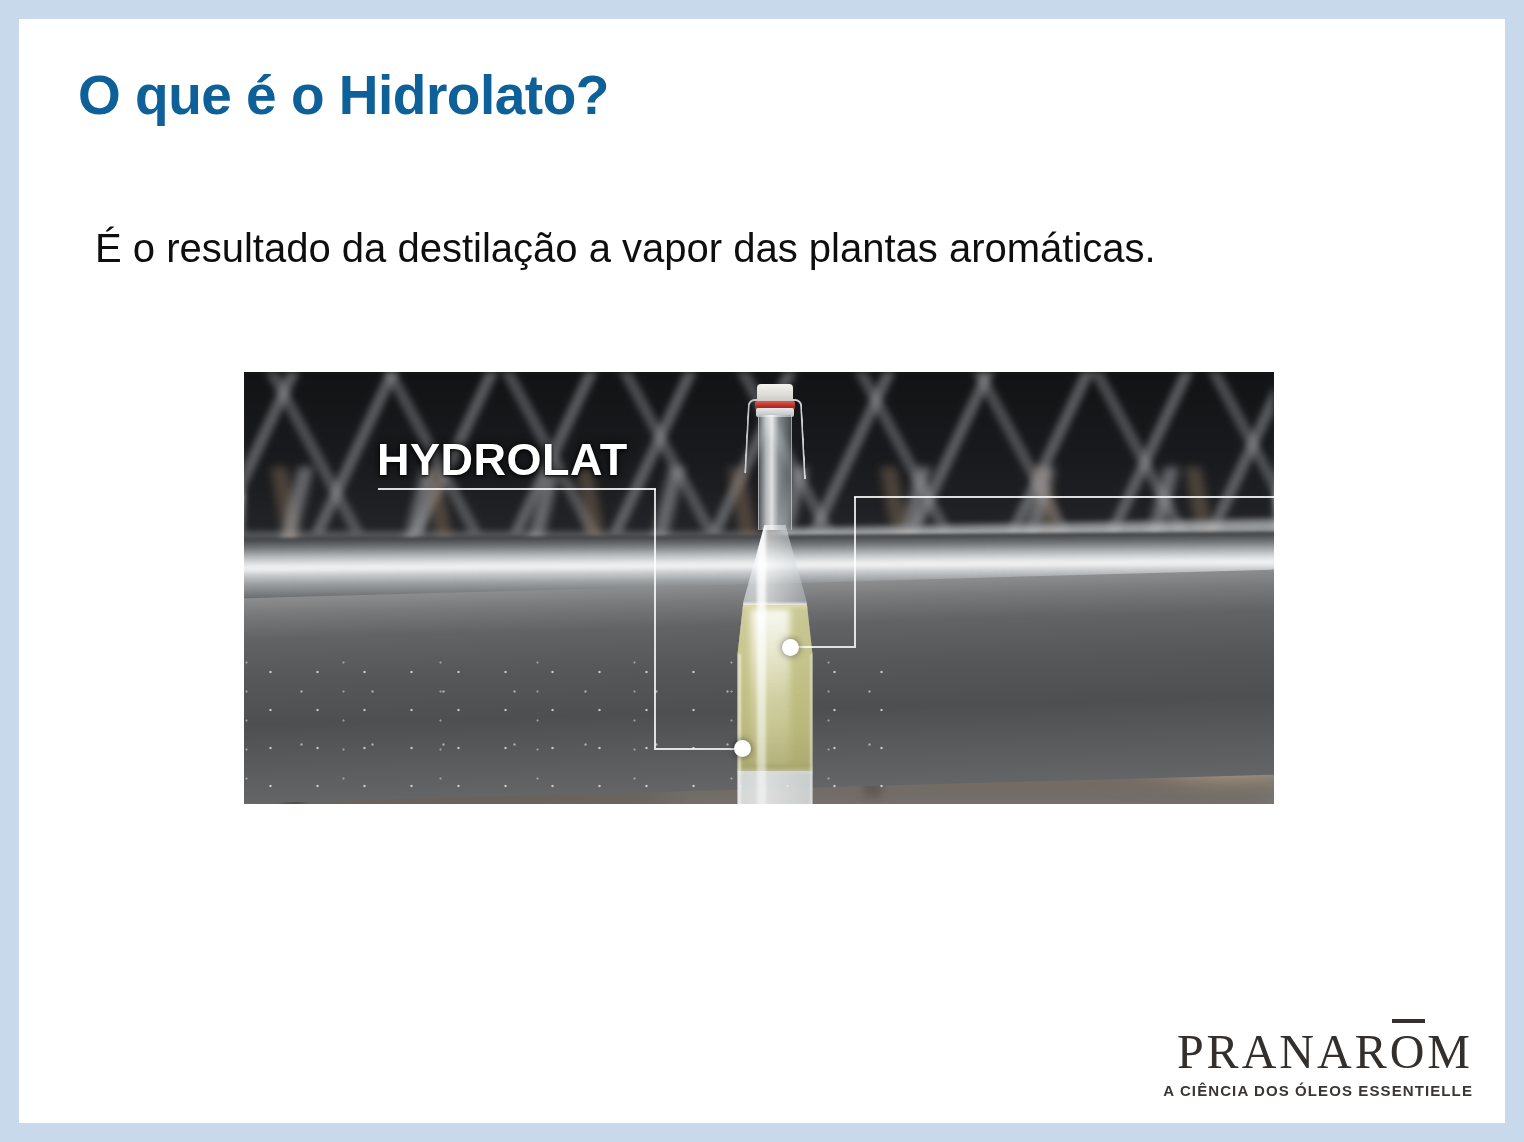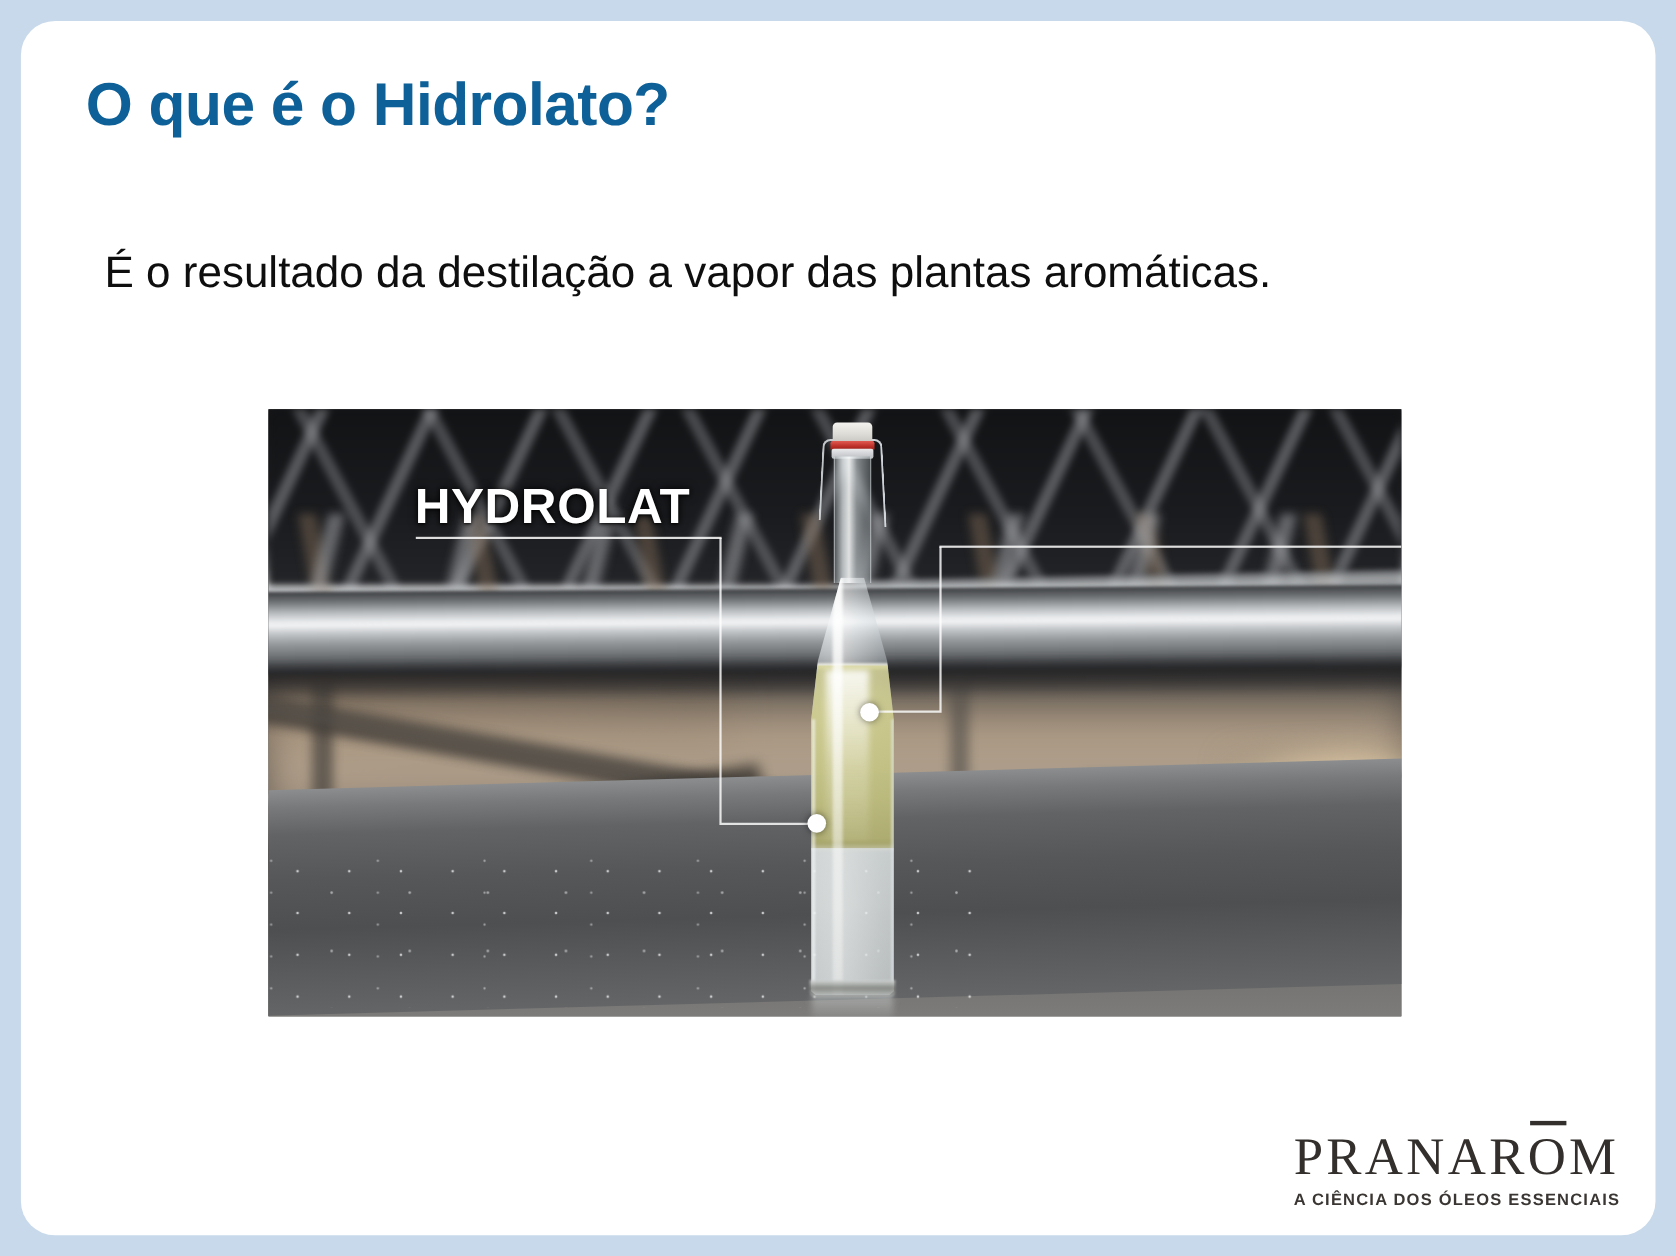--- a/index.html
+++ b/index.html
@@ -19,21 +19,20 @@
     height: 1142px;
     background: #c7d9ea;           
     overflow: hidden;
   }
   .slide-inner {
     position: absolute;
     left: 19px; top: 19px;
     width: 1486px; height: 1104px;
     background: #ffffff;
     overflow: hidden;
-    border-radius: 31px;
   }
 
   
   .page-title {
     position: absolute;
     left: 59px; top: 44px;
     font-size: 55px;
     font-weight: 700;
     letter-spacing: -0.5px;
     color: #0d6098;
@@ -46,21 +45,21 @@
     font-weight: 400;
     color: #0e0e0e;
     white-space: nowrap;
     margin-top: 44px;
   }
 
   
   .photo {
     position: absolute;
     left: 225px; top: 353px;
-    width: 1030px; height: 552px;
+    width: 1030px; height: 432px;
     overflow: hidden;
     background: #2a2a2a;
   }
 
   
   .bg-base {
     position: absolute; inset: 0;
     background:
       linear-gradient(180deg,
         #16171a 0%,
@@ -399,21 +398,21 @@
     background: #ffffff;
     box-shadow: 0 0 7px rgba(0,0,0,.5);
   }
   .dot-huile    { left: 538px; top: 267px; }
   .dot-hydrolat { left: 490px; top: 368px; }
 
   
   .logo {
     position: absolute;
     right: 32px; bottom: 24px;
-    text-align: left;
+    text-align: right;
     color: #332f2c;
     margin-top: 16px;
   }
   .logo-word {
     font-size: 48px;
     font-weight: 400;
     letter-spacing: 3px;
     line-height: 1;
     font-family: "Liberation Serif", serif;
   }
@@ -491,17 +490,17 @@
       <div class="leader leader-hydrolat"></div>
       <div class="callout-dot dot-hydrolat"></div>
 
       <div class="callout-rule rule-huile"></div>
       <div class="leader leader-huile"></div>
       <div class="callout-dot dot-huile"></div>
     </div>
 
     <div class="logo">
       <div class="logo-word"><span>PRANAR</span><span class="macron-o">O</span><span>M</span></div>
-      <div class="logo-tag">A CIÊNCIA DOS ÓLEOS ESSENCIAIS</div>
+      <div class="logo-tag">A CIÊNCIA DOS ÓLEOS ESSENTIELLE</div>
     </div>
 
   </div>
 </div>
 
 </body></html>

